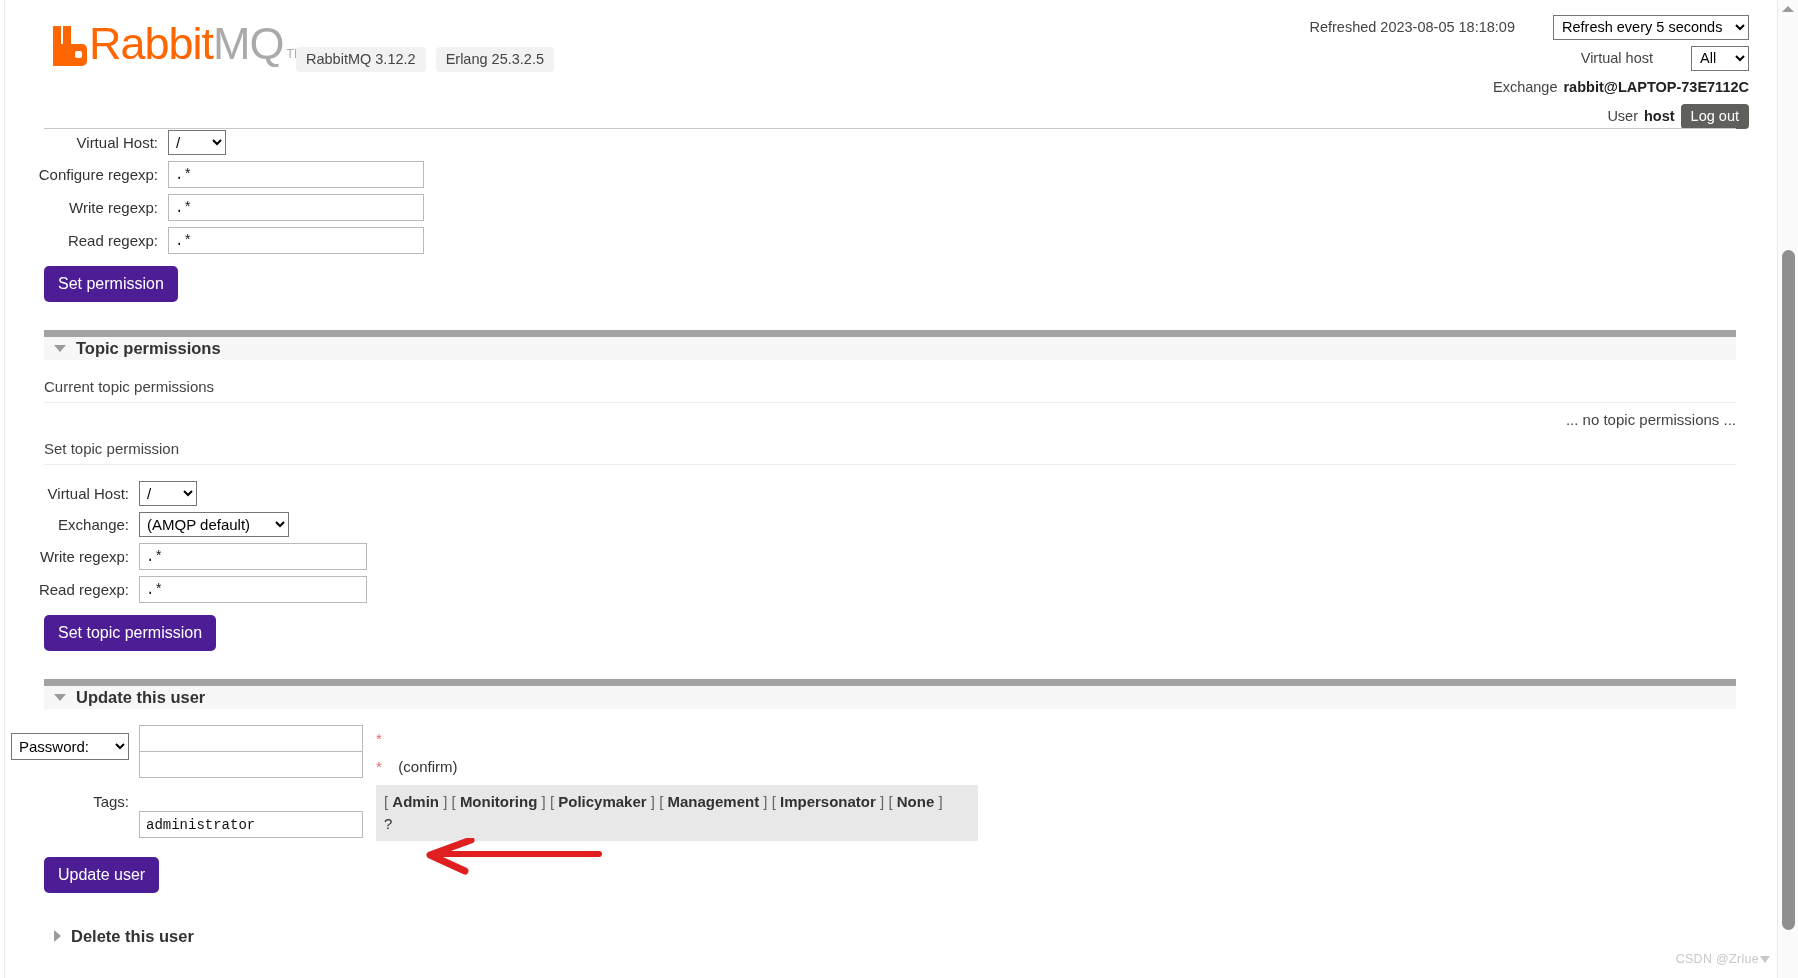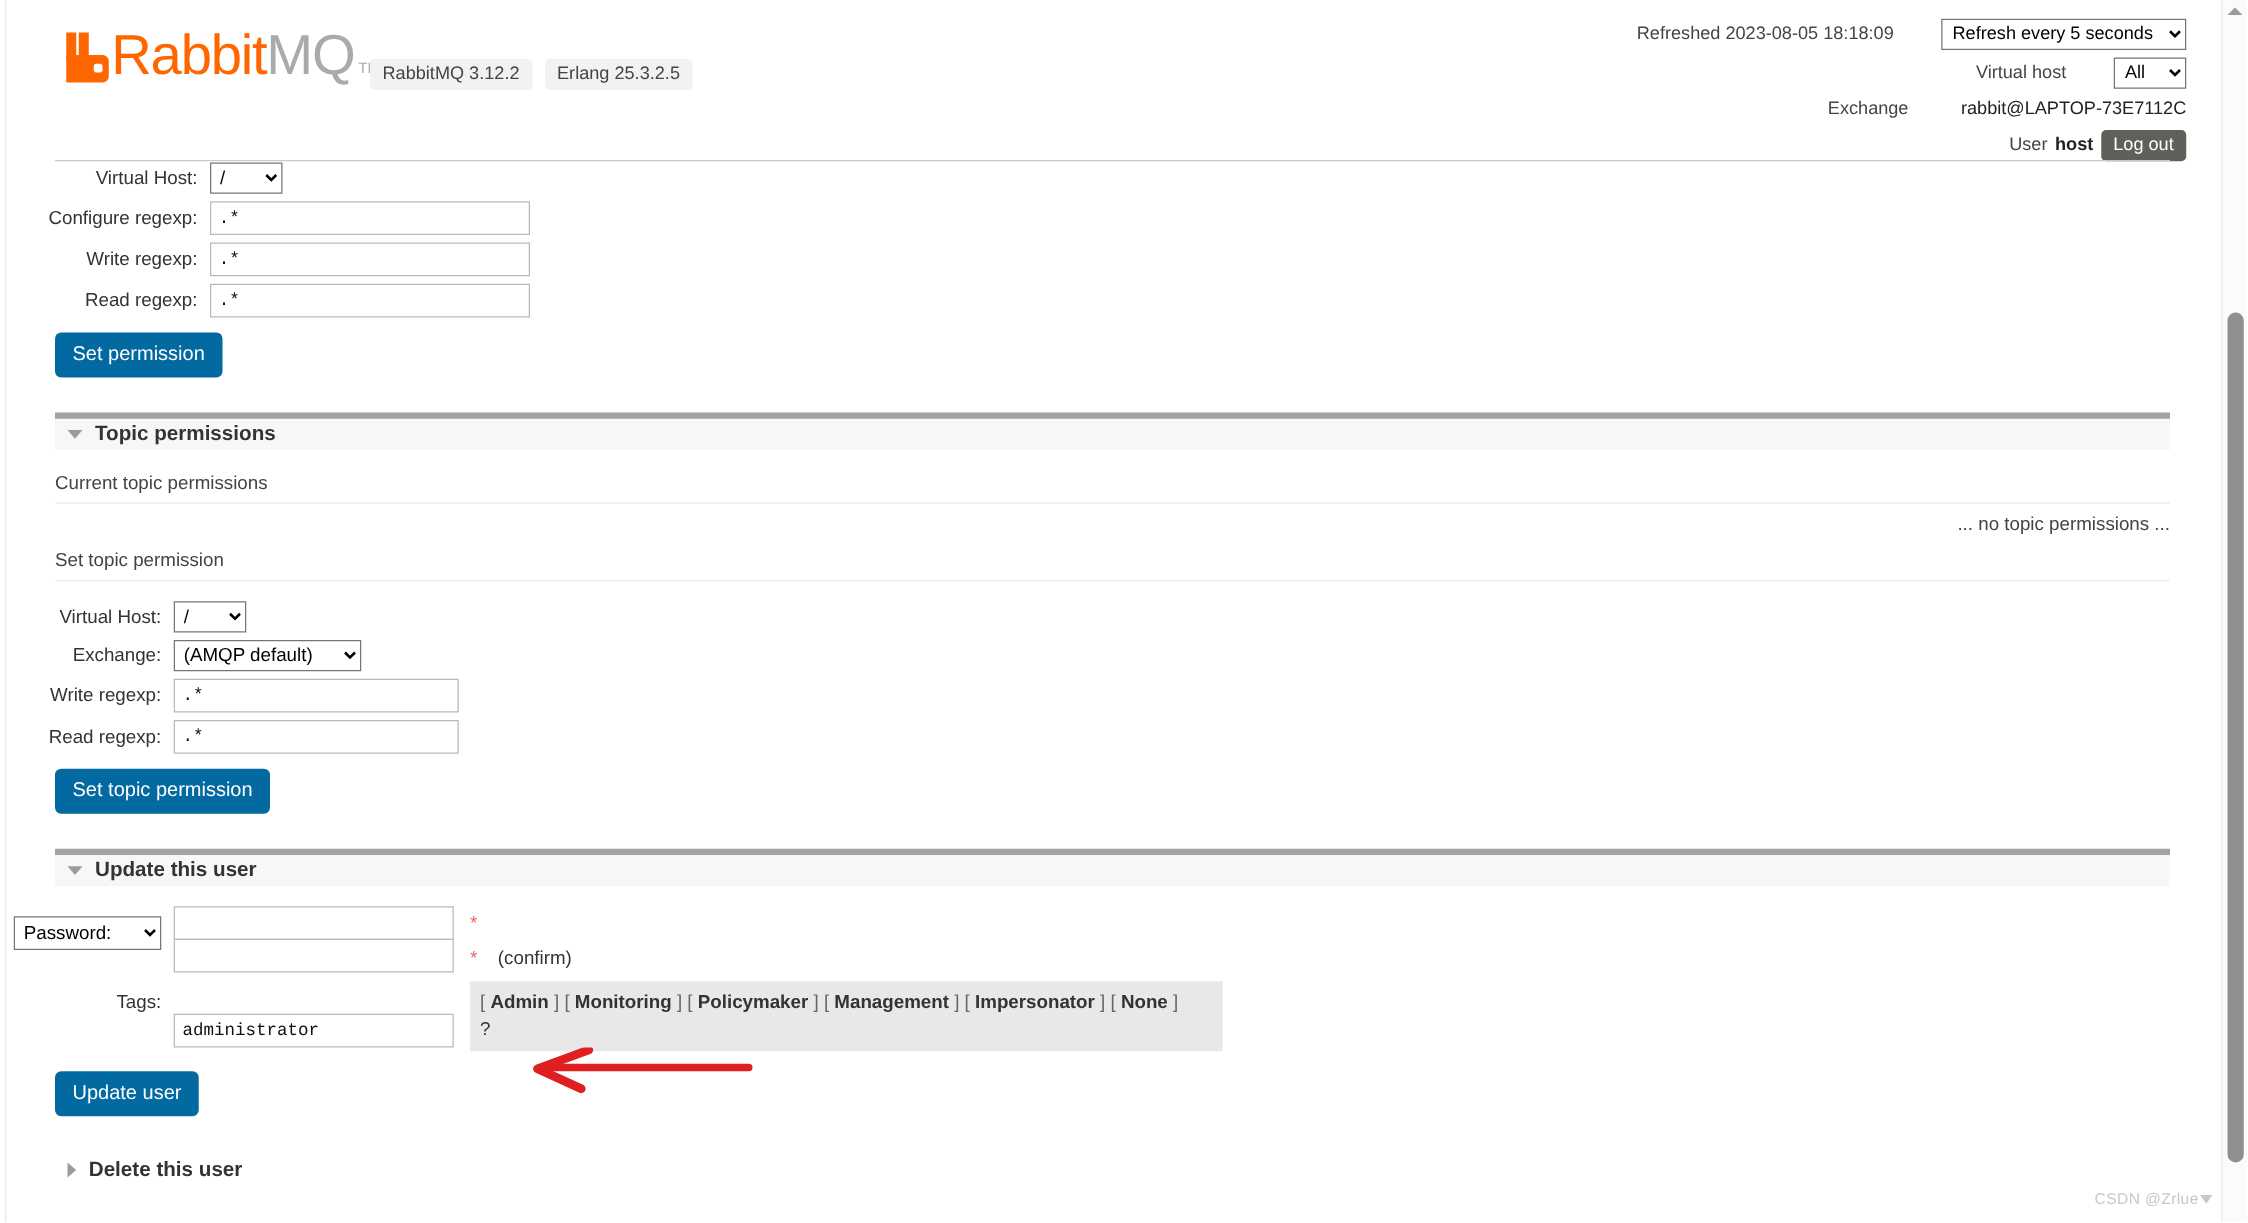--- a/index.html
+++ b/index.html
@@ -95,21 +95,21 @@
   .hr-row.tight { margin-bottom: 3px; }
   select.hdr-select {
     font-family: "Liberation Sans", sans-serif;
     font-size: 14.5px; padding: 2px 4px;
     border: 1px solid #767676; background: #fff; color: #000;
     height: 25px;
     margin-left: 32px;
   }
   select.refresh-select { width: 196px; }
   select.vhost-select { width: 58px; }
-  .cluster-name { font-weight: normal; color: #222; margin-left: 36px; }
+  .cluster-name { font-weight: bold; color: #222; }
   .user-name { font-weight: bold; color: #222; }
   .logout-btn {
     background: #5f5f5c; color: #fff; border: none; border-radius: 4px;
     font-family: "Liberation Sans", sans-serif;
     font-size: 14.5px; padding: 4px 10px 5px 10px; cursor: pointer;
   }
 
   
   .nav {
     position: absolute; left: 0; top: 92px; width: 1755px; height: 37px;
@@ -147,33 +147,33 @@
     font-size: 14px; color: #111;
     border: 1px solid #b9b9b9; background: #fff;
     padding: 4px 6px; height: 27px;
   }
   select.form-select {
     font-family: "Liberation Sans", sans-serif;
     font-size: 15px; border: 1px solid #767676; background: #fff;
     height: 25px; padding: 1px 3px;
   }
   .btn-dark {
-    background: #0369a1; color: #fff; border: none; border-radius: 5px;
+    background: #4c1d95; color: #fff; border: none; border-radius: 5px;
     font-family: "Liberation Sans", sans-serif;
     font-size: 16px; padding: 9px 14px; cursor: pointer;
   }
 
   
   .section-bar {
     display: flex; align-items: center;
     background: #f7f7f7;
     height: 30px;
     margin: 0 25px 0 38px;
     padding-left: 10px;
-    border-top: 5px solid #a3a3a3;
+    border-top: 7px solid #a3a3a3;
   }
   .tri-down {
     width: 0; height: 0; margin-right: 10px;
     border-left: 6px solid transparent;
     border-right: 6px solid transparent;
     border-top: 7px solid #9b9b9b;
   }
   .tri-right {
     width: 0; height: 0; margin-right: 10px;
     border-top: 6px solid transparent;

